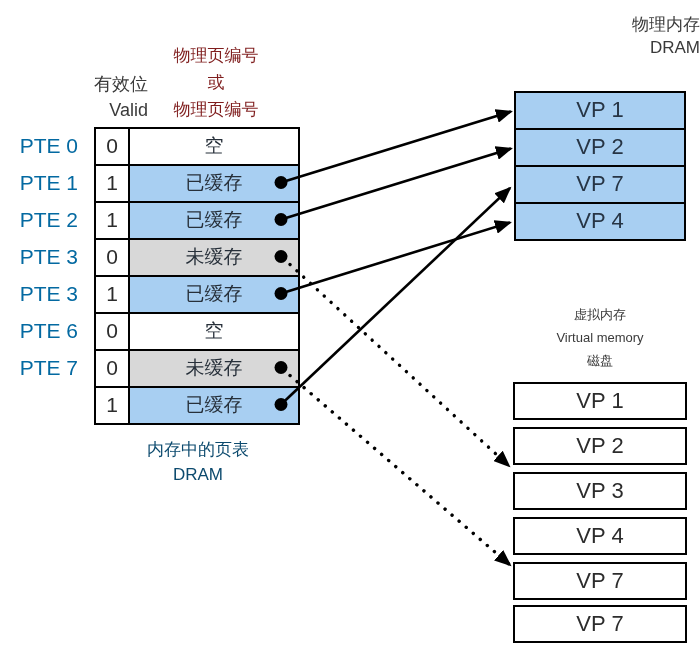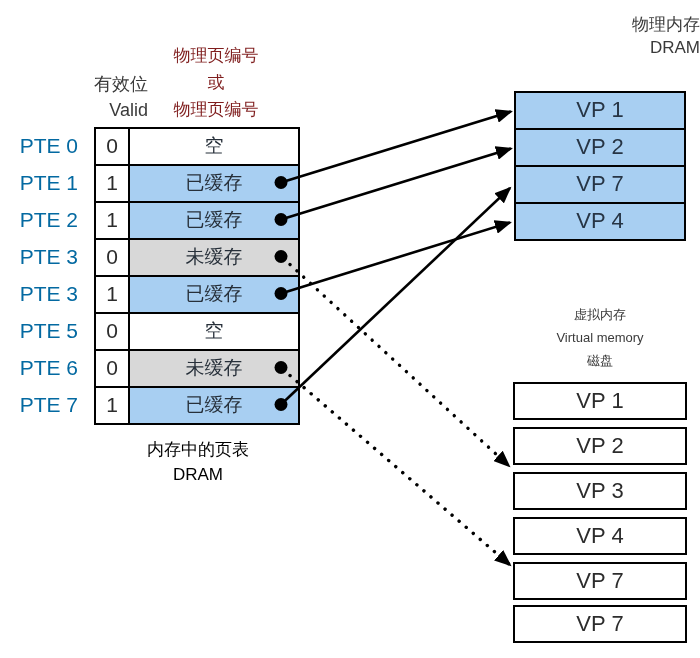--- a/index.html
+++ b/index.html
@@ -17,21 +17,21 @@
   .pt-row{position:absolute;left:0;display:flex;height:39px;}
   .cell{box-sizing:border-box;border:2px solid #000;text-align:center;}
   .valid-cell{width:36px;line-height:34px;font-size:21px;background:#fff;color:#2c2c2c;}
   .content-cell{width:172px;margin-left:-2px;line-height:34px;font-size:19px;color:#27303a;}
   .content-cell.cached{background:var(--cached,#a8cff2);}
   .content-cell.uncached{background:var(--uncached,#d8d8d8);}
   .content-cell.empty{background:#fff;}
   
   .valid-header{left:76px;top:71px;width:72px;text-align:right;font-size:18px;line-height:26px;color:#3a3a3a;}
   .content-header{left:130px;top:42px;width:172px;text-align:center;font-size:17px;line-height:27px;color:#7f1d1d;}
-  .pt-caption{left:84px;top:437px;width:228px;text-align:center;font-size:17px;line-height:25px;color:#000000;}
+  .pt-caption{left:84px;top:437px;width:228px;text-align:center;font-size:17px;line-height:25px;color:#0c4a6e;}
   
   .pm-title{left:500px;top:13px;width:200px;text-align:right;font-size:17px;line-height:23px;color:#3a3a3a;}
   .pm{left:514px;top:91px;width:172px;height:150px;}
   .pm-row{position:absolute;left:0;width:172px;height:39px;box-sizing:border-box;
     border:2px solid #000;background:var(--cached,#a8cff2);
     text-align:center;line-height:34px;font-size:22px;color:#273545;}
   
   .vm-title{left:500px;top:303px;width:200px;text-align:center;font-size:13px;line-height:23px;color:#3a3a3a;}
   .vm-box{position:absolute;left:513px;width:174px;height:38px;box-sizing:border-box;
     border:2px solid #000;background:#fff;text-align:center;line-height:33px;
@@ -47,21 +47,20 @@
 <body>
 
 <div id="diagram">
 
   <div class="abs pte-labels">
     <div class="pte-label">PTE 0</div>
     <div class="pte-label">PTE 1</div>
     <div class="pte-label">PTE 2</div>
     <div class="pte-label">PTE 3</div>
     <div class="pte-label">PTE 3</div>
-    <div class="pte-label">PTE 5</div>
     <div class="pte-label">PTE 6</div>
     <div class="pte-label">PTE 7</div>
   </div>
 
   <div class="abs valid-header">
     <div>有效位</div>
     <div>Valid</div>
   </div>
   <div class="abs content-header">
     <div>物理页编号</div>

